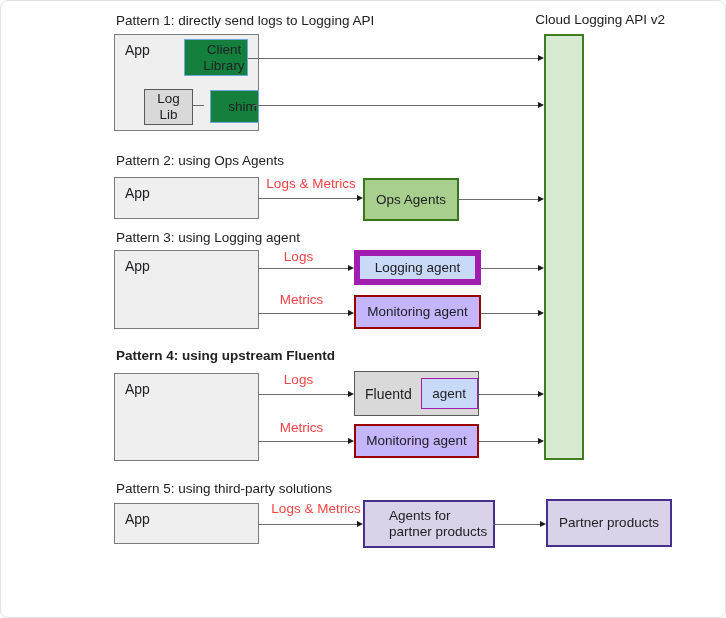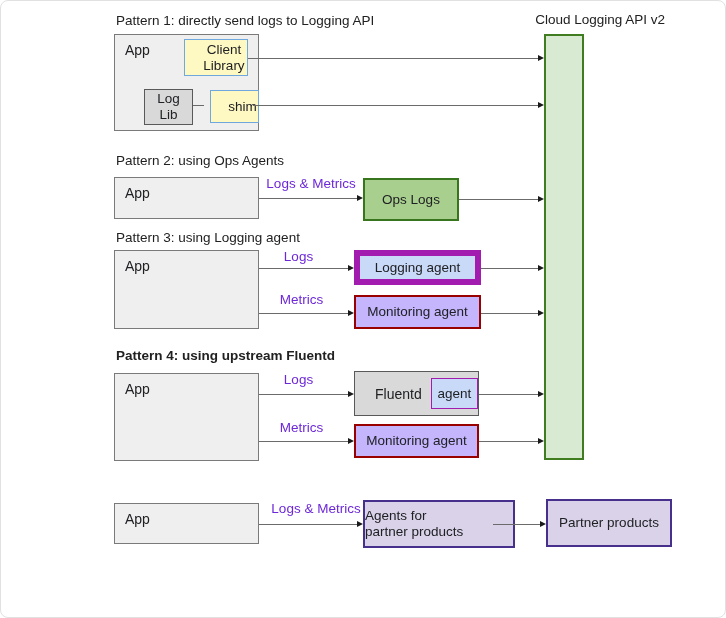--- a/index.html
+++ b/index.html
@@ -27,43 +27,43 @@
     border: 1px solid #7a7a7a;
     padding: 7px 0 0 10px;
     font-size: 14px;
   }
   .box {
     display: flex; align-items: center; justify-content: center;
     text-align: center;
     font-size: 13.5px;
     line-height: 16px;
   }
-  .gray-blue { background:#fef9c3; border:1.5px solid #6fa8dc;padding-left:16px; }
+  .gray-blue { background:#15803d; border:1.5px solid #6fa8dc;padding-left:16px; }
   .gray-dark { background:#d9d9d9; border:1px solid #595959; }
   .green     { background:#a8cf8d; border:2px solid #38761d; }
   .blue      { background:#c9daf8; border:6px solid #a21caf; }
   .red       { background:#c4b5fd; border:2px solid #990000; }
   .purple    { background:#d9d2e9; border:2px solid #46308c; }
   .api-box   { background:#d9ead3; border:2px solid #3f7d20; }
   .hline { height: 1.4px; background: #6b6b6b; }
   .ahead {
     width: 0; height: 0;
     border-top: 3.5px solid transparent;
     border-bottom: 3.5px solid transparent;
     border-left: 6px solid #1a1a1a;
   }
   .arrow-lbl {
     font-size: 13.5px;
     text-align: center;
     white-space: nowrap;
-    color: #6d28d9;
+    color: #ef4444;
   }
   .fluentd-box {
     display: flex; align-items: center;
-    padding-left: 20px; gap: 9px;
+    padding-left: 10px; gap: 9px;
     font-size: 14px;
   }
 </style>
 </head>
 <body>
 
 <div class="frame">
 
   <div class="abs title" style="left:504px; top:11px; width:160px; text-align:right;">Cloud Logging API v2</div>
   <div class="abs api-box" style="left:543px; top:33px; width:40px; height:426px;"></div>
@@ -95,21 +95,21 @@
   <div class="abs ahead" style="left:537px; top:101px;"></div>
 
   <div class="abs title" style="left:115px; top:152px;">Pattern 2: using Ops Agents</div>
   <div class="abs app-box" style="left:113px; top:176px; width:145px; height:42px;">
     <span>App</span>
   </div>
   <div class="abs arrow-lbl" style="left:260px; top:175px; width:100px;">Logs &amp; Metrics</div>
   <div class="abs hline" style="left:258px; top:197px; width:98px;"></div>
   <div class="abs ahead" style="left:356px; top:194px;"></div>
   <div class="abs box green" style="left:362px; top:177px; width:96px; height:43px;">
-    <span>Ops Logs</span>
+    <span>Ops Agents</span>
   </div>
   <div class="abs hline" style="left:458px; top:198px; width:80px;"></div>
   <div class="abs ahead" style="left:537px; top:195px;"></div>
 
   <div class="abs title" style="left:115px; top:229px;">Pattern 3: using Logging agent</div>
   <div class="abs app-box" style="left:113px; top:249px; width:145px; height:79px;">
     <span>App</span>
   </div>
   <div class="abs arrow-lbl" style="left:250px; top:248px; width:95px;">Logs</div>
   <div class="abs hline" style="left:258px; top:267px; width:89px;"></div>
@@ -145,27 +145,28 @@
   <div class="abs ahead" style="left:537px; top:390px;"></div>
   <div class="abs arrow-lbl" style="left:253px; top:419px; width:95px;">Metrics</div>
   <div class="abs hline" style="left:258px; top:440px; width:89px;"></div>
   <div class="abs ahead" style="left:347px; top:437px;"></div>
   <div class="abs box red" style="left:353px; top:423px; width:125px; height:34px;">
     <span>Monitoring agent</span>
   </div>
   <div class="abs hline" style="left:478px; top:440px; width:60px;"></div>
   <div class="abs ahead" style="left:537px; top:437px;"></div>
 
+  <div class="abs title" style="left:115px; top:480px;">Pattern 5: using third-party solutions</div>
   <div class="abs app-box" style="left:113px; top:502px; width:145px; height:41px;">
     <span>App</span>
   </div>
   <div class="abs arrow-lbl" style="left:265px; top:500px; width:100px;">Logs &amp; Metrics</div>
   <div class="abs hline" style="left:258px; top:523px; width:98px;"></div>
   <div class="abs ahead" style="left:356px; top:520px;"></div>
-  <div class="abs box purple" style="left:362px; top:499px; width:152px; height:48px; justify-content:flex-start; text-align:left; padding-left:0;">
+  <div class="abs box purple" style="left:362px; top:499px; width:132px; height:48px; justify-content:flex-start; text-align:left; padding-left:24px;">
     <div>
       <div>Agents for</div>
       <div>partner products</div>
     </div>
   </div>
   <div class="abs hline" style="left:492px; top:523px; width:47px;"></div>
   <div class="abs ahead" style="left:539px; top:520px;"></div>
   <div class="abs box purple" style="left:545px; top:498px; width:126px; height:48px;">
     <span>Partner products</span>
   </div>

